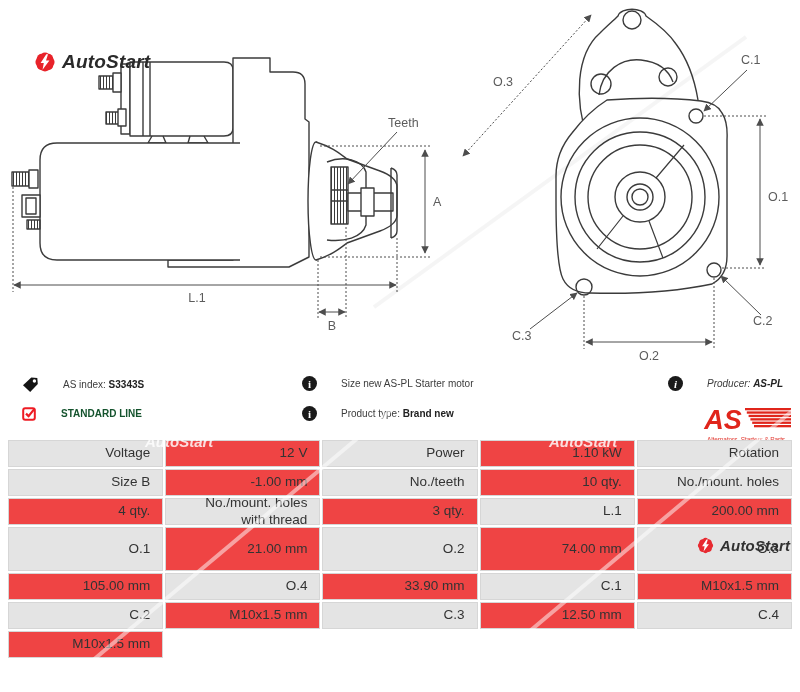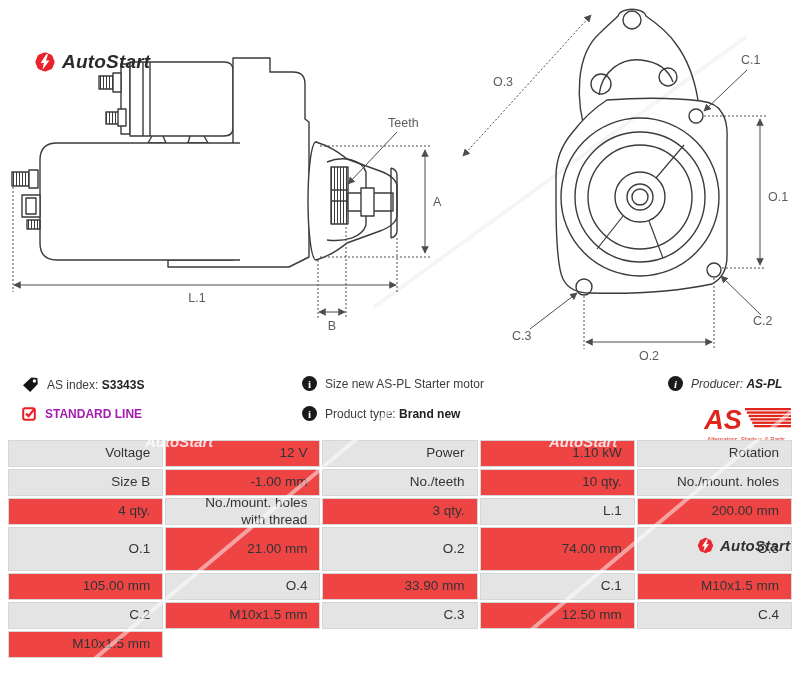--- a/index.html
+++ b/index.html
@@ -10,23 +10,23 @@
   .as-logo{position:absolute;display:flex;align-items:center;gap:6px;}
   .as-logo .txt{font-style:italic;font-weight:700;color:#2a2a2a;letter-spacing:.2px;}
   .as-logo.hdr{left:34px;top:51px;}
   .as-logo.hdr .txt{font-size:19px;}
   .as-logo.hdr svg{width:22px;height:22px;}
   .as-logo.wm-logo{left:697px;top:537px;opacity:.96;z-index:5;}
   .as-logo.wm-logo .txt{font-size:15px;}
   .as-logo.wm-logo svg{width:17px;height:17px;}
 
   
-  .info-item{position:absolute;display:flex;align-items:center;gap:8px;font-size:12px;color:#3c3c3c;white-space:nowrap;}
+  .info-item{position:absolute;display:flex;align-items:center;gap:24px;font-size:10px;color:#3c3c3c;white-space:nowrap;}
   .info-item b{font-weight:700;color:#222;}
-  .red{color:#a21caf;font-weight:700;}
+  .red{color:#14532d;font-weight:700;}
   .inf-icon{width:15px;height:15px;border-radius:50%;background:#1a1a1a;color:#fff;
             display:inline-flex;align-items:center;justify-content:center;flex:0 0 auto;
             font-family:"Liberation Serif",serif;font-weight:700;font-size:11px;}
   .inf-icon::after{content:"i";}
 
   
   .aspl{position:absolute;left:699px;top:397px;width:94px;text-align:center;margin-top:9px;}
   .aspl .tagline{font-size:6.5px;color:#e23b33;letter-spacing:-.1px;margin-top:-2px;}
 
   

